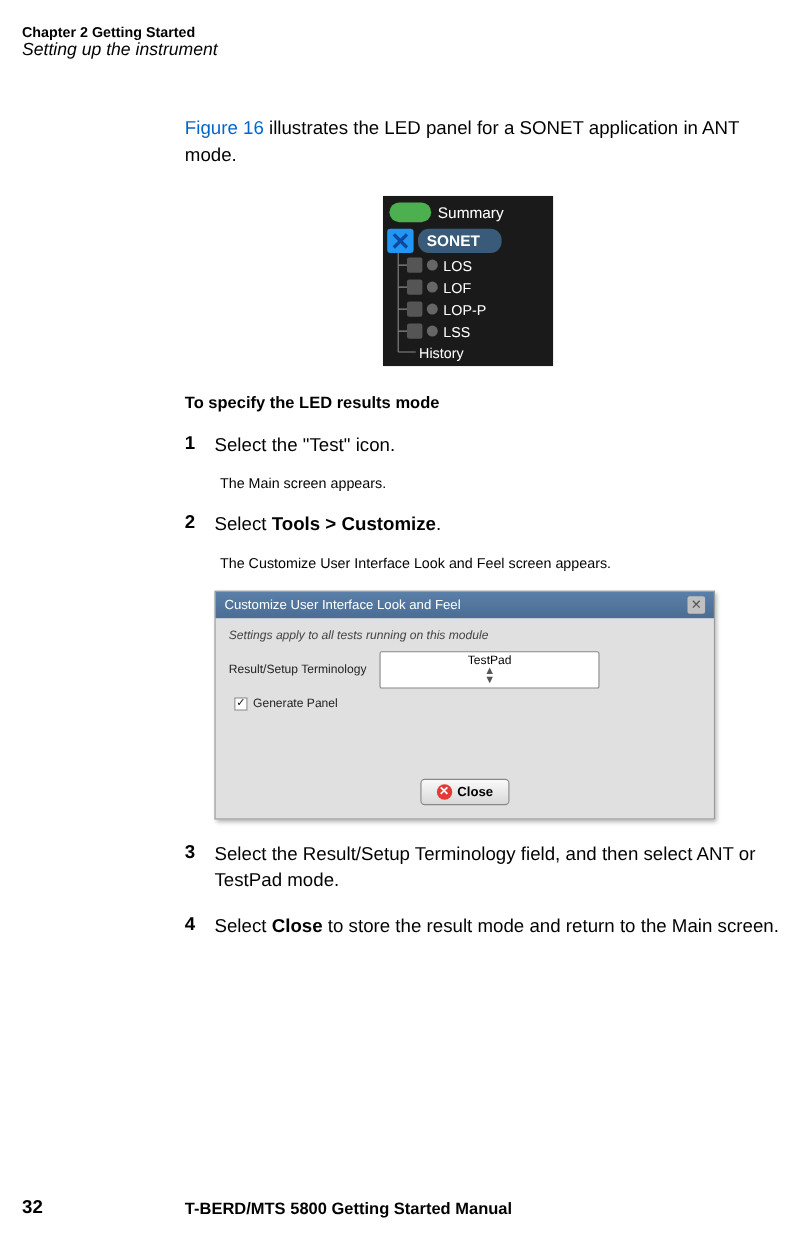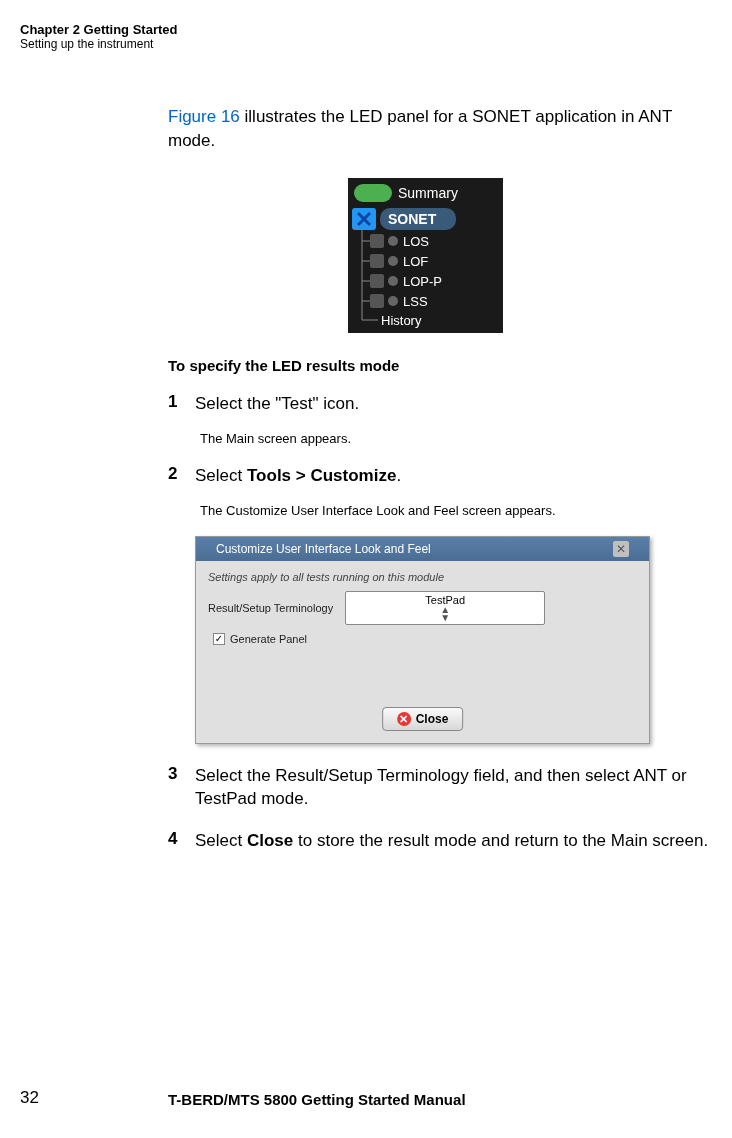--- a/index.html
+++ b/index.html
@@ -18,21 +18,23 @@
     .header {
       position: absolute;
       top: 22px;
       left: 20px;
     }
     .header-chapter {
       font-size: 13px;
       font-weight: bold;
     }
     .header-section {
-      font-size: 12px;
+      font-size: 16px;
+      font-style: italic;
+      text-align: right;
     }
     .content {
       position: absolute;
       top: 105px;
       left: 168px;
       width: 545px;
     }
     .intro-text {
       font-size: 17px;
       line-height: 1.4;
@@ -97,21 +99,21 @@
       width: 455px;
       background: #e0e0e0;
       border: 1px solid #999;
       position: relative;
       box-shadow: 2px 2px 4px rgba(0,0,0,0.3);
     }
     .dialog-titlebar {
       background: linear-gradient(to bottom, #5a7fa8, #4a6d94);
       color: #fff;
       font-size: 12px;
-      padding: 4px 20px;
+      padding: 4px 8px;
       display: flex;
       justify-content: space-between;
       align-items: center;
     }
     .dialog-close {
       width: 16px;
       height: 16px;
       background: #c0c0c0;
       color: #555;
       font-size: 12px;
@@ -200,21 +202,21 @@
       font-size: 11px;
       text-align: center;
       line-height: 14px;
       font-weight: bold;
     }
     .page-num {
       position: absolute;
       bottom: 30px;
       left: 20px;
       font-size: 17px;
-      font-weight: normal;
+      font-weight: bold;
     }
     .footer-text {
       position: absolute;
       bottom: 30px;
       left: 168px;
       font-size: 15px;
       font-weight: bold;
     }
   </style>
 </head>

